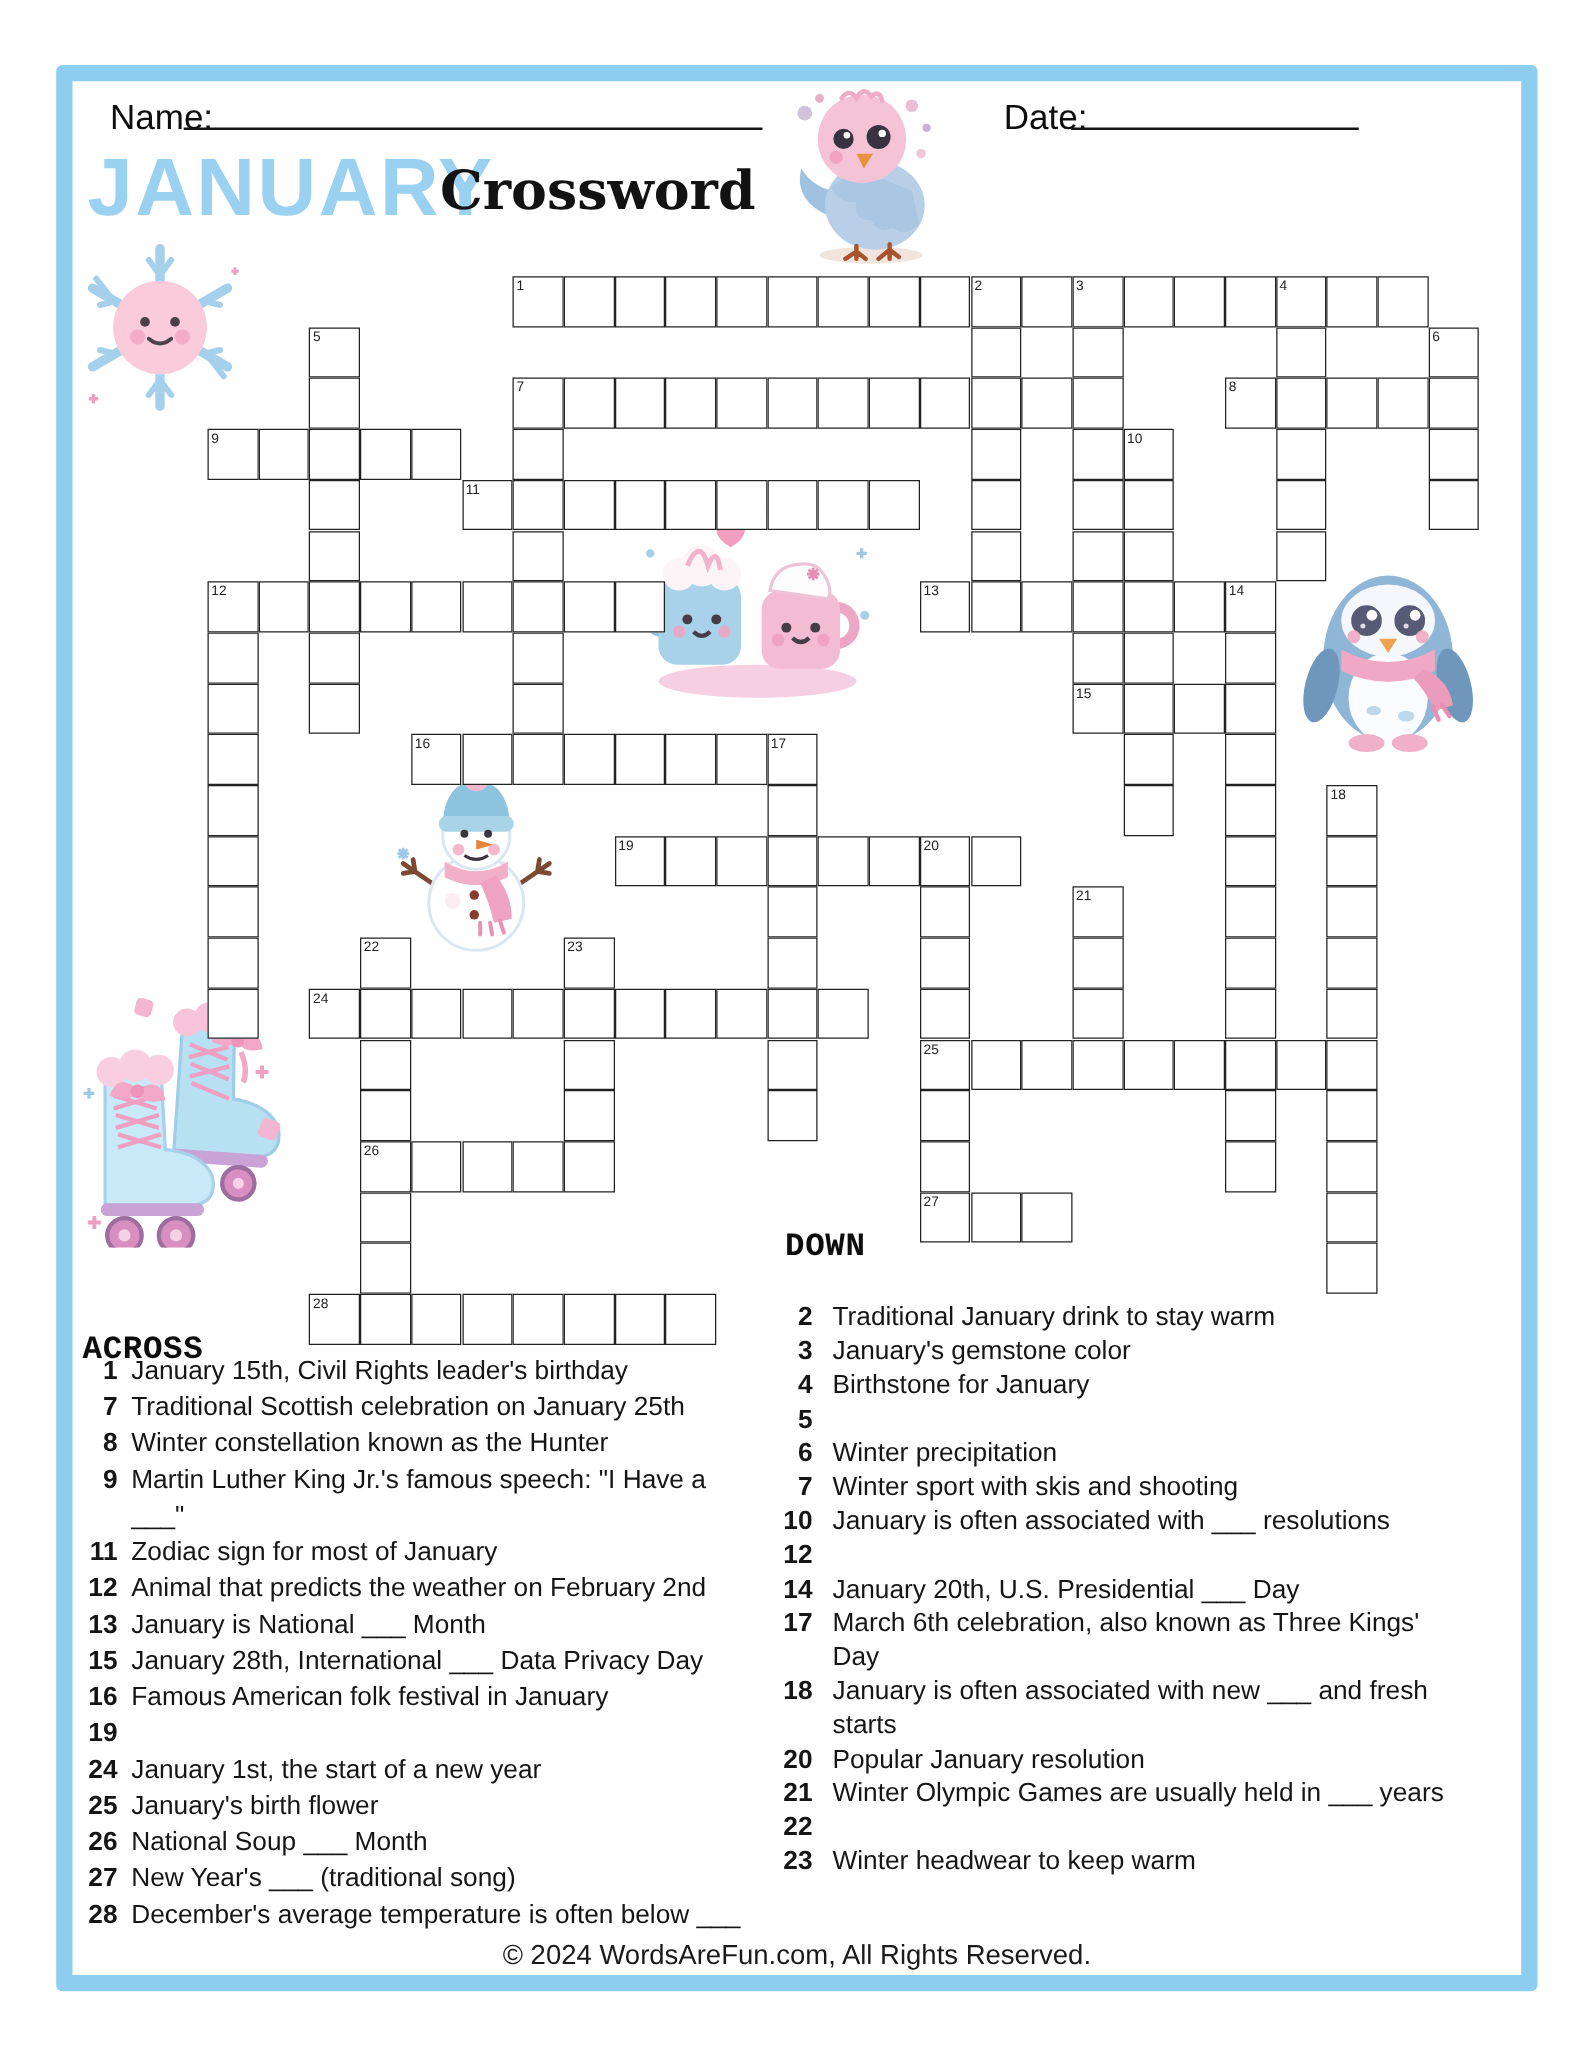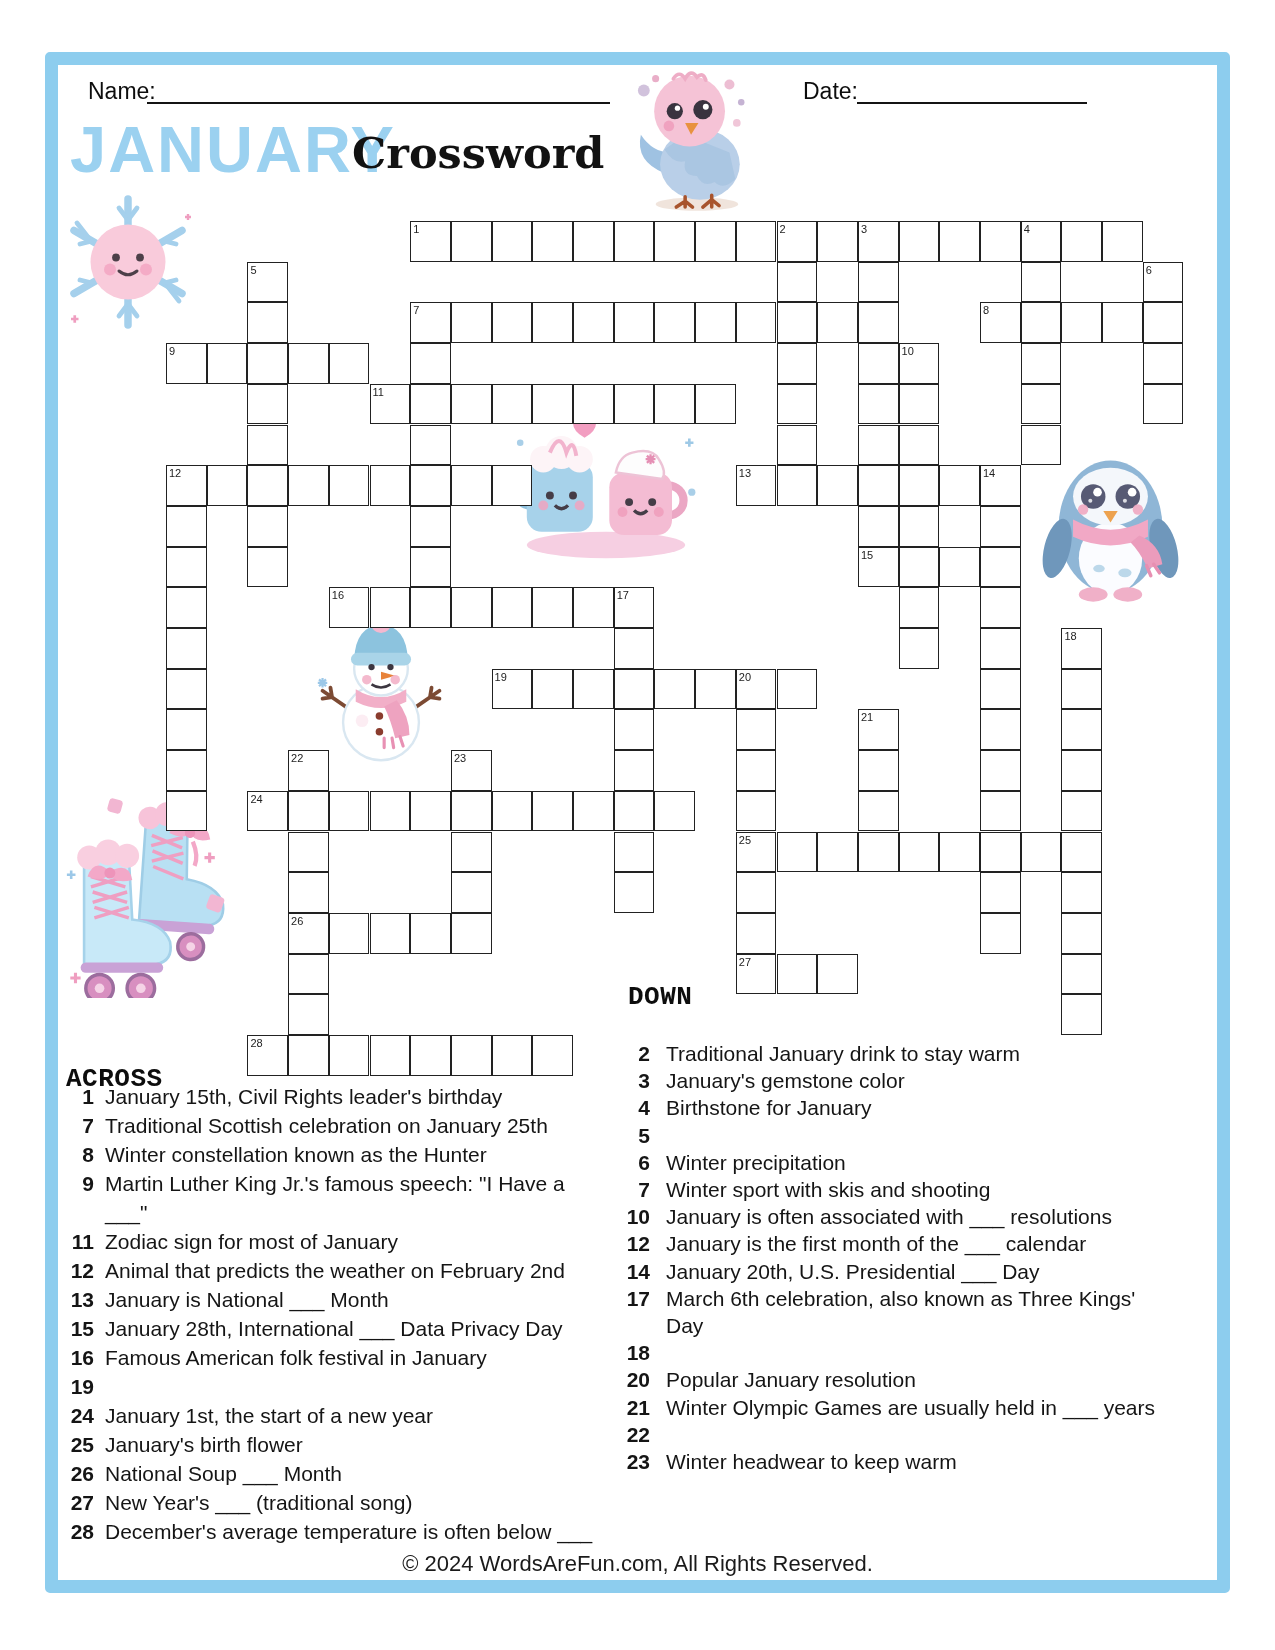--- a/index.html
+++ b/index.html
@@ -1,20 +1,20 @@
 <!DOCTYPE html>
 <html><head>
 <meta charset="utf-8">
 <style>
   html,body{margin:0;padding:0;background:#ffffff;}
   .page{position:relative;width:1275px;height:1650px;background:#fff;overflow:hidden;
         font-family:"Liberation Sans",sans-serif;color:#151515;}
   .frame{position:absolute;left:45px;top:52px;width:1185px;height:1541px;box-sizing:border-box;
          border:13px solid #8dcdee;border-radius:5px;}
-  .fieldlabel{position:absolute;font-size:23px;font-weight:500;color:#0d0d0d;}
+  .fieldlabel{position:absolute;font-size:28px;font-weight:500;color:#0d0d0d;}
   .writeline{position:absolute;border-bottom:2px solid #141414;height:24px;}
   .title-month{position:absolute;left:70px;top:112px;font-size:65px;font-weight:800;
                letter-spacing:2px;color:#9bd1f0;}
   .title-rest{position:absolute;left:352px;top:128px;font-size:43px;font-weight:700;
               font-family:"DejaVu Serif",serif;color:#121212;}
   .grid-layer{position:absolute;left:0;top:0;z-index:3;}
   .cell{position:absolute;width:40.7px;height:40.7px;box-sizing:border-box;
         border:1px solid #222;background:#fff;}
   .cellnum{position:absolute;top:1px;left:2px;font-size:11px;line-height:12px;color:#222;}
   .illus{position:absolute;z-index:1;}
@@ -573,33 +573,34 @@
       <div class="clue">
         <span class="cnum">7</span>
         <span class="ctext">Winter sport with skis and shooting</span>
       </div>
       <div class="clue">
         <span class="cnum">10</span>
         <span class="ctext">January is often associated with ___ resolutions</span>
       </div>
       <div class="clue">
         <span class="cnum">12</span>
-        <span class="ctext">January is the first month of the ___ calendar</span>
       </div>
       <div class="clue">
         <span class="cnum">14</span>
         <span class="ctext">January 20th, U.S. Presidential ___ Day</span>
       </div>
       <div class="clue">
         <span class="cnum">17</span>
         <span class="ctext">March 6th celebration, also known as Three Kings'
 Day</span>
       </div>
       <div class="clue">
         <span class="cnum">18</span>
+        <span class="ctext">January is often associated with new ___ and fresh
+starts</span>
       </div>
       <div class="clue">
         <span class="cnum">20</span>
         <span class="ctext">Popular January resolution</span>
       </div>
       <div class="clue">
         <span class="cnum">21</span>
         <span class="ctext">Winter Olympic Games are usually held in ___ years</span>
       </div>
       <div class="clue">

